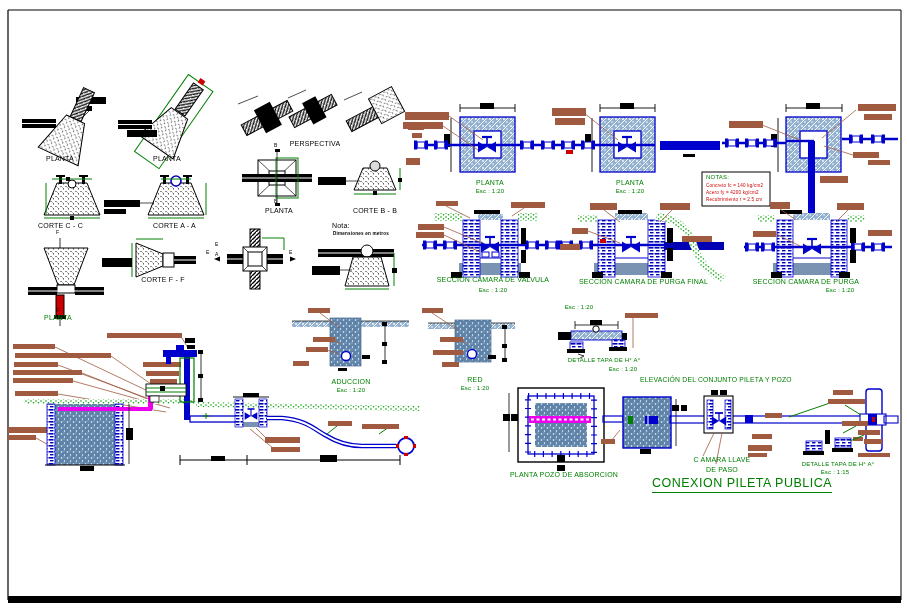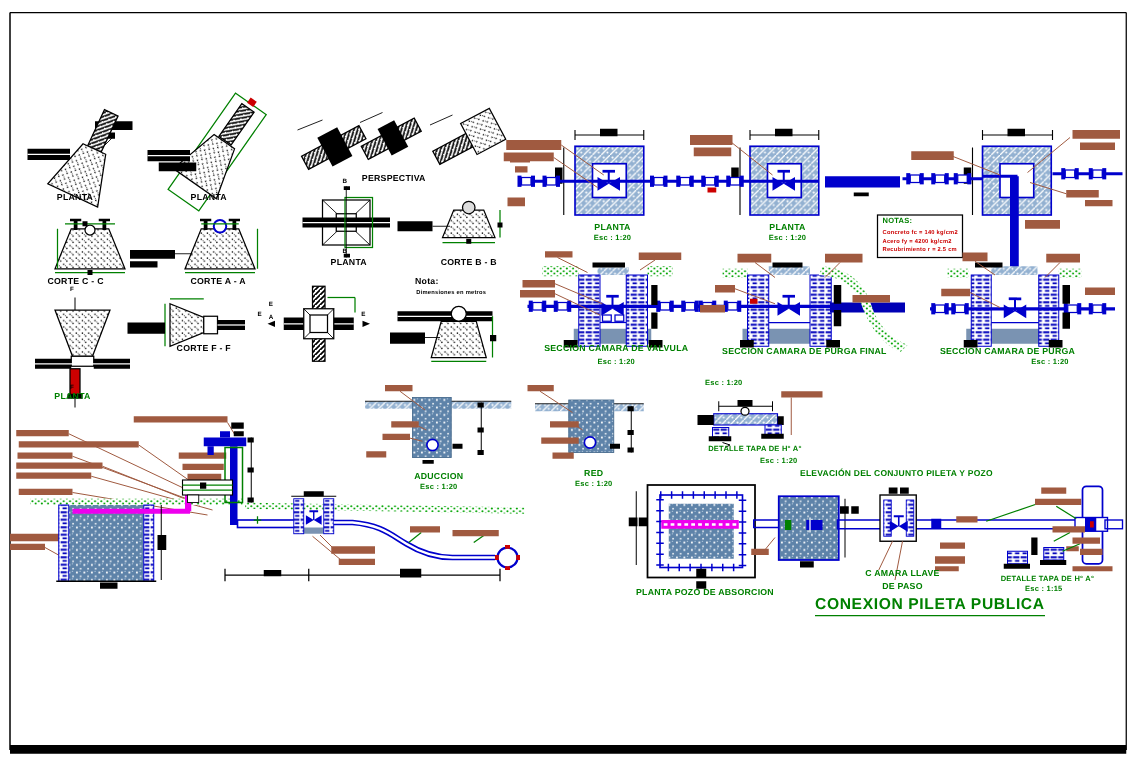--- a/index.html
+++ b/index.html
@@ -1,19 +1,19 @@
 <!DOCTYPE html>
 <html><head>
 <meta charset="utf-8">
 <style>
   html,body{margin:0;padding:0;background:#fff;}
   #sheet{position:relative;width:907px;height:609px;background:#fff;overflow:hidden;
          font-family:"Liberation Sans",sans-serif;}
   #linework{position:absolute;left:0;top:0;}
-  .lbl{position:absolute;font-weight:bold;font-size:7px;line-height:1.1;color:#000;
+  .lbl{position:absolute;font-weight:normal;font-size:7px;line-height:1.1;color:#000;
        letter-spacing:.2px;text-align:center;white-space:nowrap;}
   .g{color:#008000;}
   .esc{font-size:6px;}
   .nota-body{font-size:4.6px;font-weight:bold;}
   .notas-line{font-size:4.6px;color:#CC0000;text-align:left;}
   .marker{font-size:5px;}
   .title{font-size:12.5px;letter-spacing:.5px;color:#008000;border-bottom:1.6px solid #008000;
          padding-bottom:1px;}
   svg rect.bb{fill:#A05A40;}
   svg rect.kb{fill:#000;}

